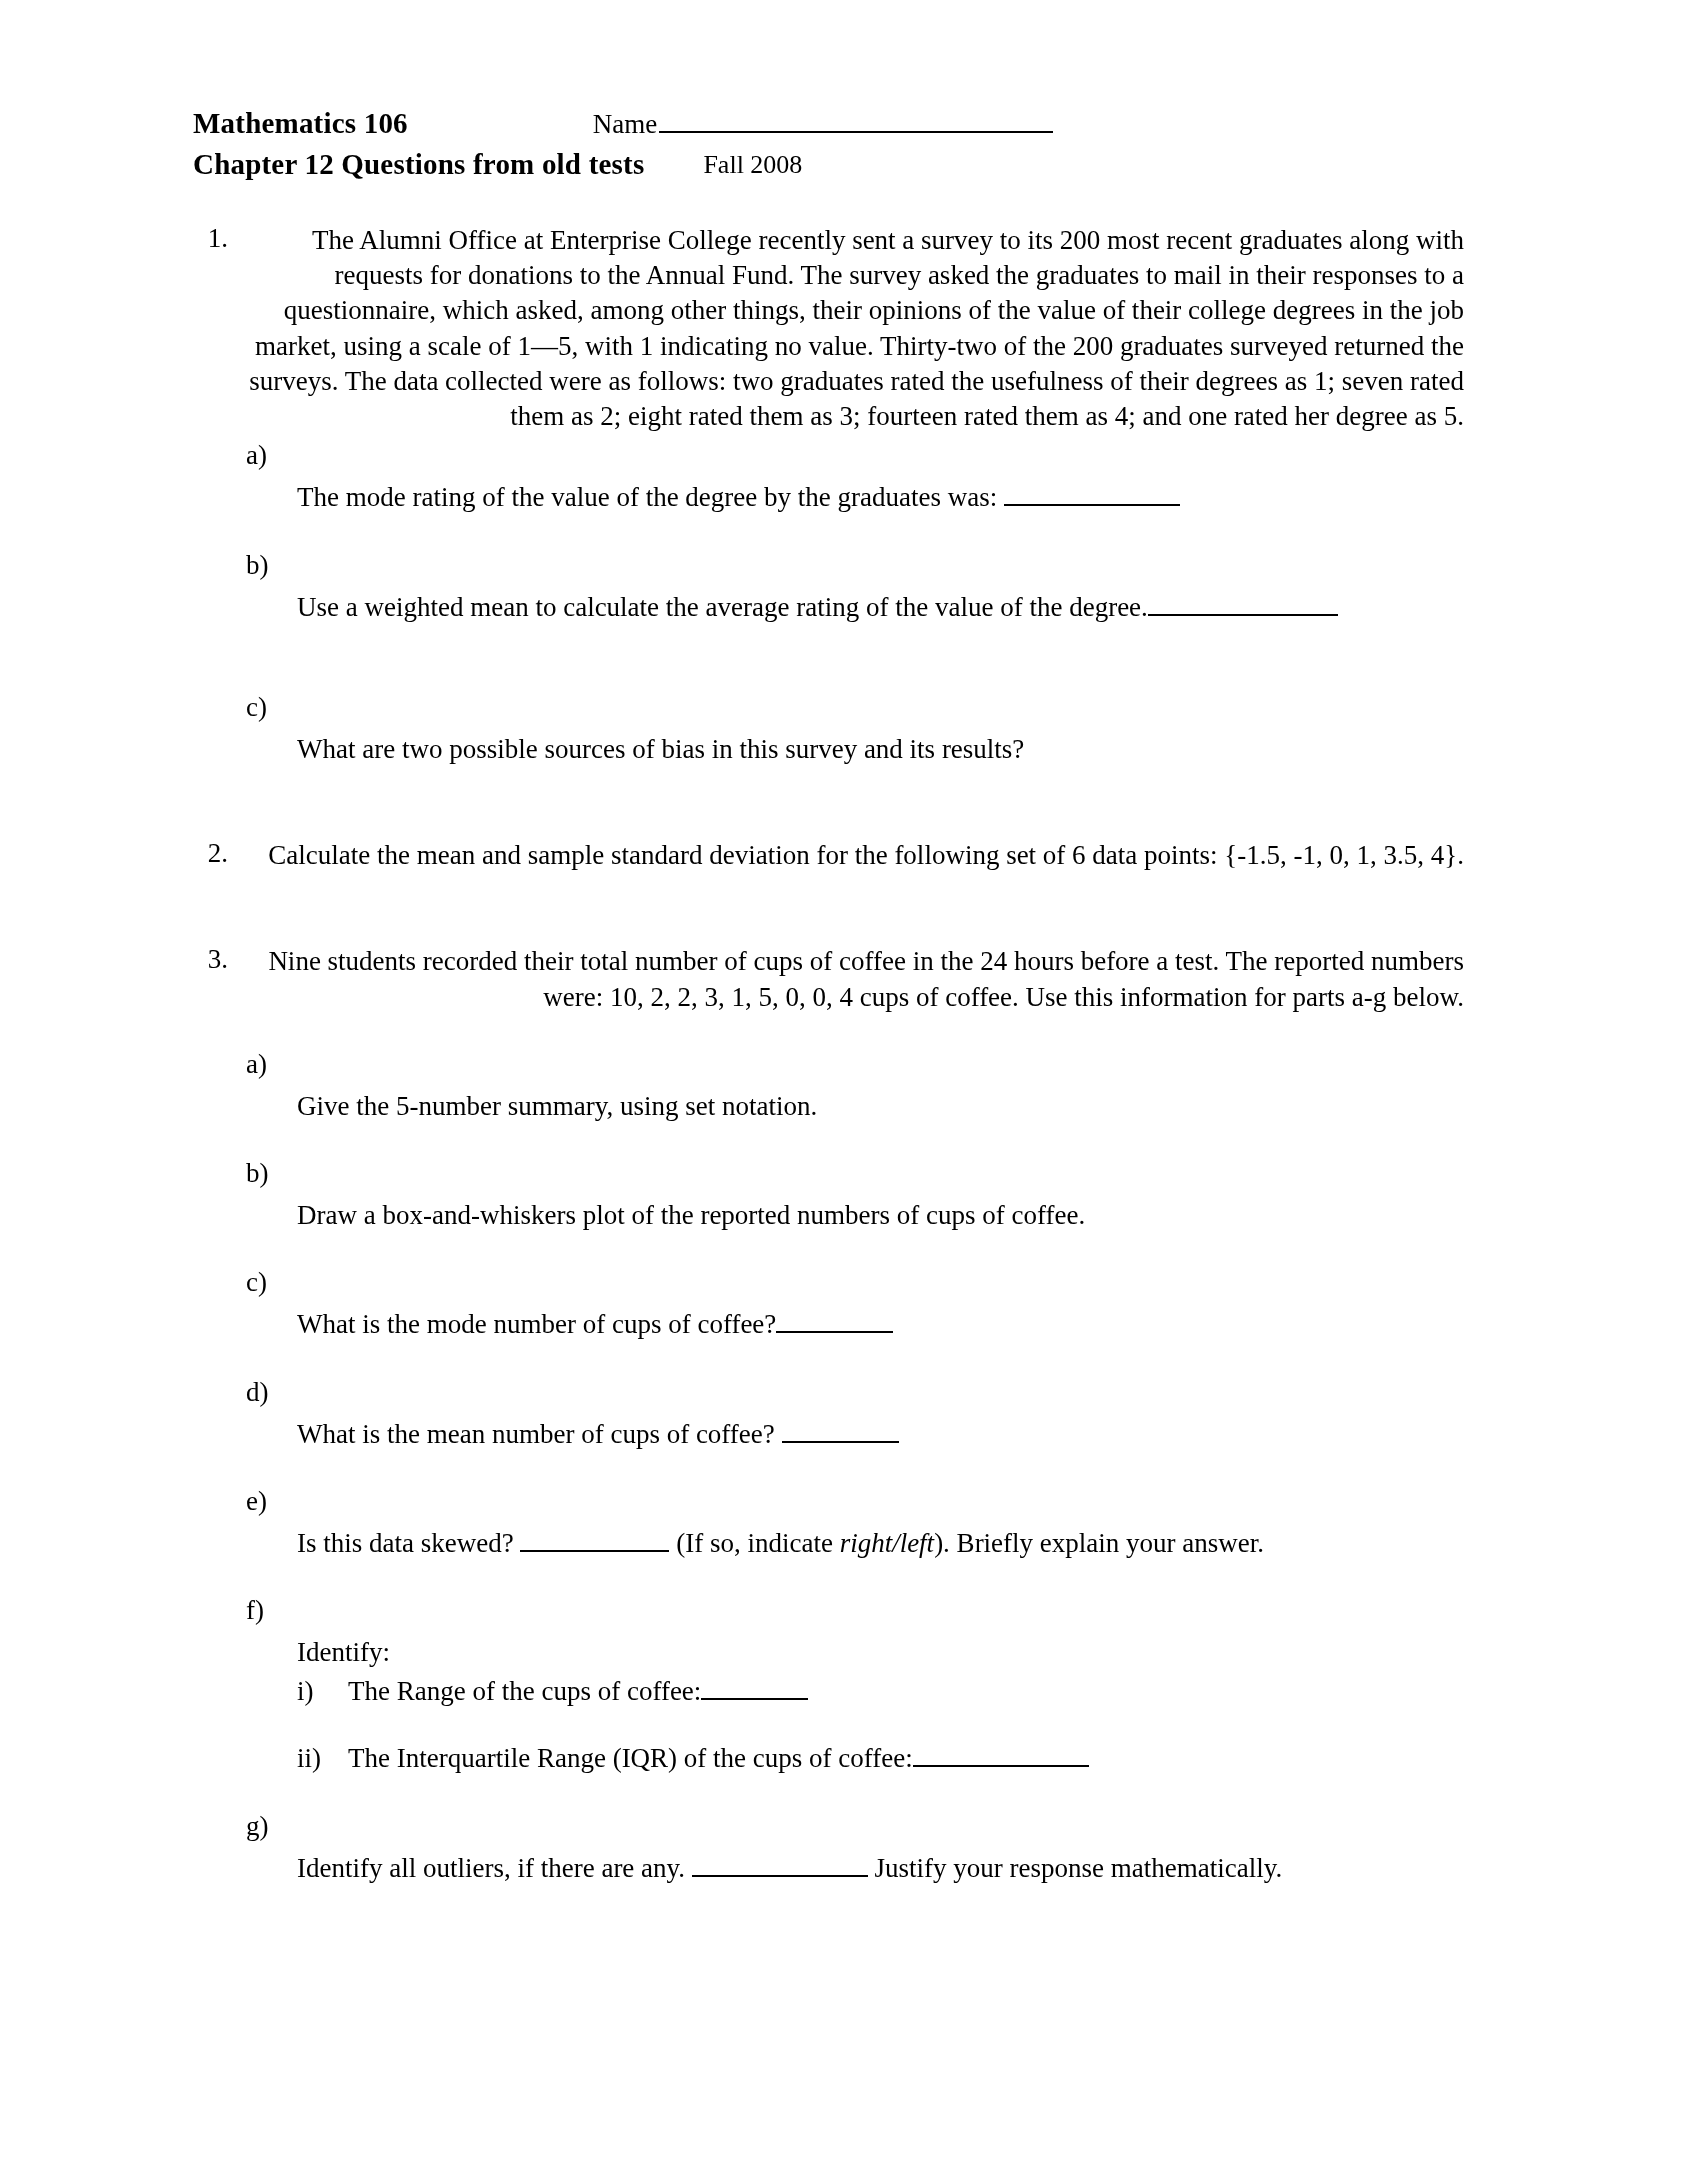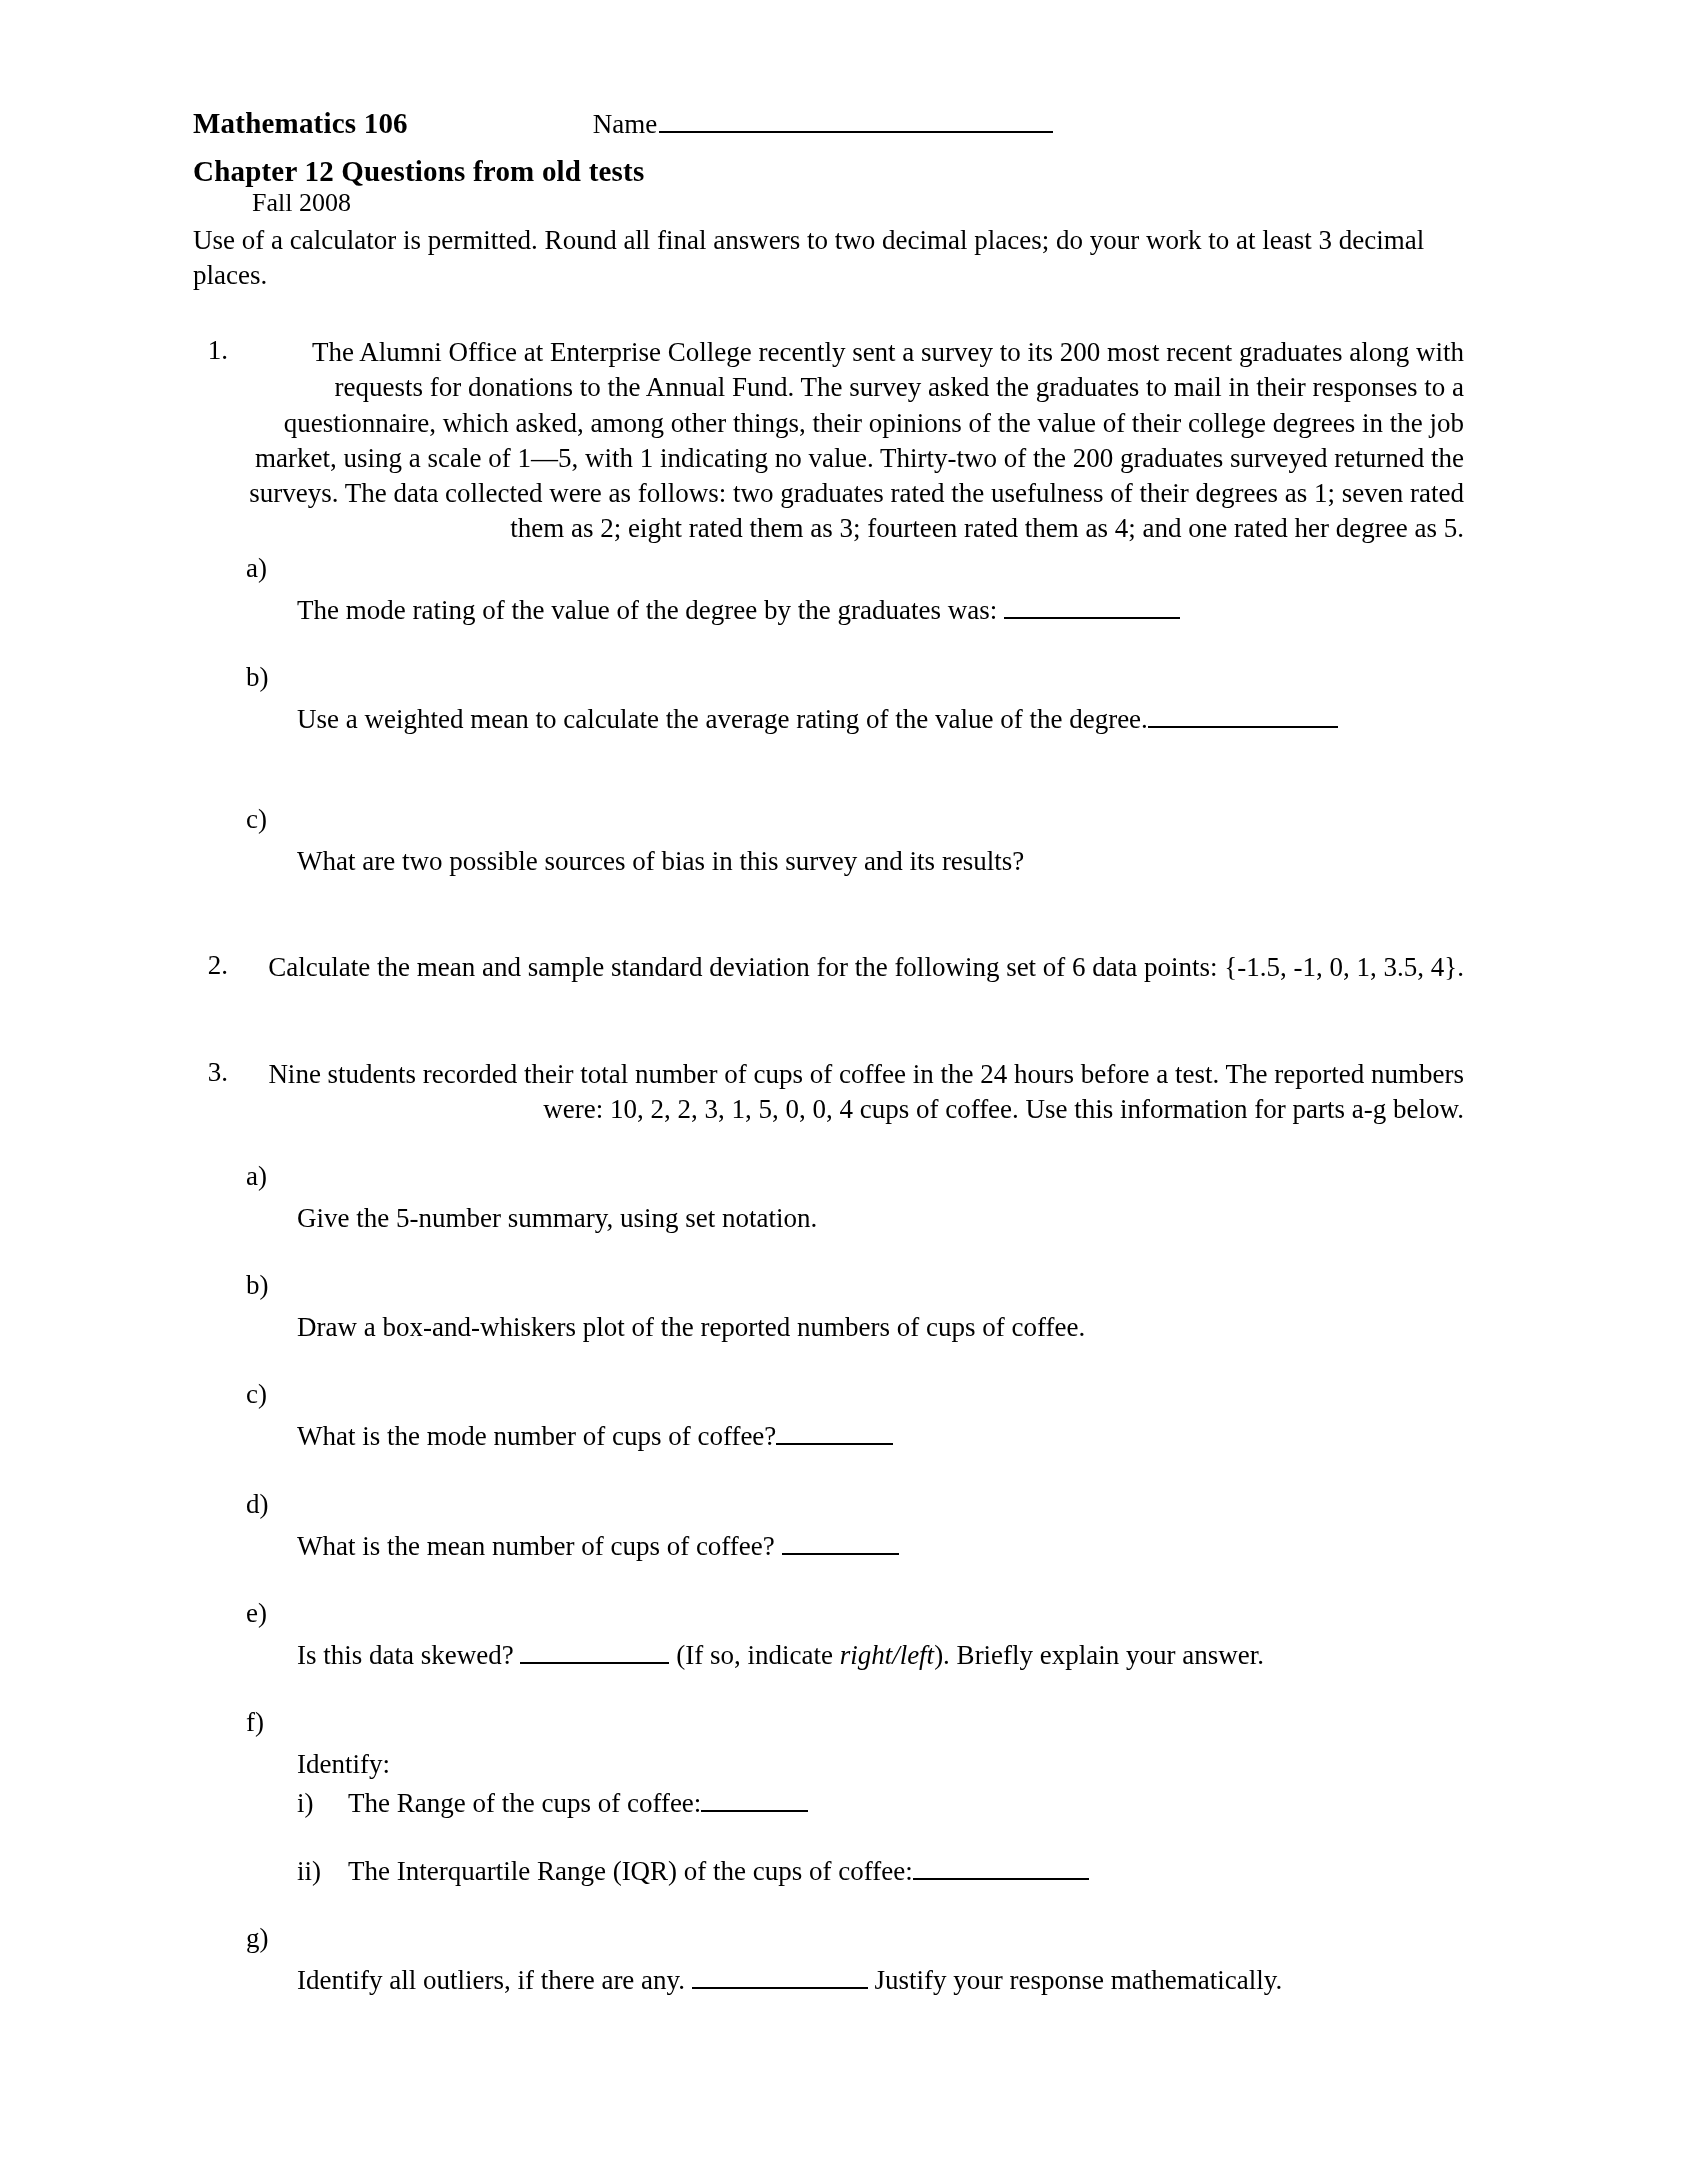--- a/index.html
+++ b/index.html
@@ -24,23 +24,22 @@
   
   .header {
     position: relative;
   }
   .hdr-row1 {
     display: flex;
     align-items: baseline;
   }
   .hdr-row2 {
     display: flex;
-    align-items: flex-start;
-    margin-top: 15px;
-    flex-direction: column;
+    align-items: center;
+    margin-top: 8px;
   }
   .course-title {
     font-size: 29px;
     font-weight: bold;
     letter-spacing: 0.2px;
   }
   .chapter-title {
     font-size: 29px;
     font-weight: bold;
     letter-spacing: 0.2px;
@@ -148,21 +147,20 @@
   <div class="header">
     <div class="hdr-row1">
       <span class="course-title">Mathematics 106</span>
       <span class="name-label">Name</span>
       <span class="name-rule"></span>
     </div>
     <div class="hdr-row2">
       <span class="chapter-title">Chapter 12 Questions from old tests</span>
       <span class="term">Fall 2008</span>
     </div>
-    <div class="instructions">Use of a calculator is permitted.  Round all final answers to two decimal places; do your work to at least 3 decimal places.</div>
   </div>
 
   <div class="qlist">
 
     <div class="question">
       <div class="q-num">1.</div>
       <div class="q-body">
         <div class="q-text">The Alumni Office at Enterprise College recently sent a survey to its 200 most recent graduates along with requests for donations to the Annual Fund.  The survey asked the graduates to mail in their responses to a questionnaire, which asked, among other things, their opinions of the value of their college degrees in the job market, using a scale of 1—5, with 1 indicating no value.  Thirty-two of the 200 graduates surveyed returned the surveys.  The data collected were as follows:  two graduates rated the usefulness of their degrees as 1; seven rated them as 2; eight rated them as 3; fourteen rated them as 4; and one rated her degree as 5.</div>
 
         <div class="sub">

